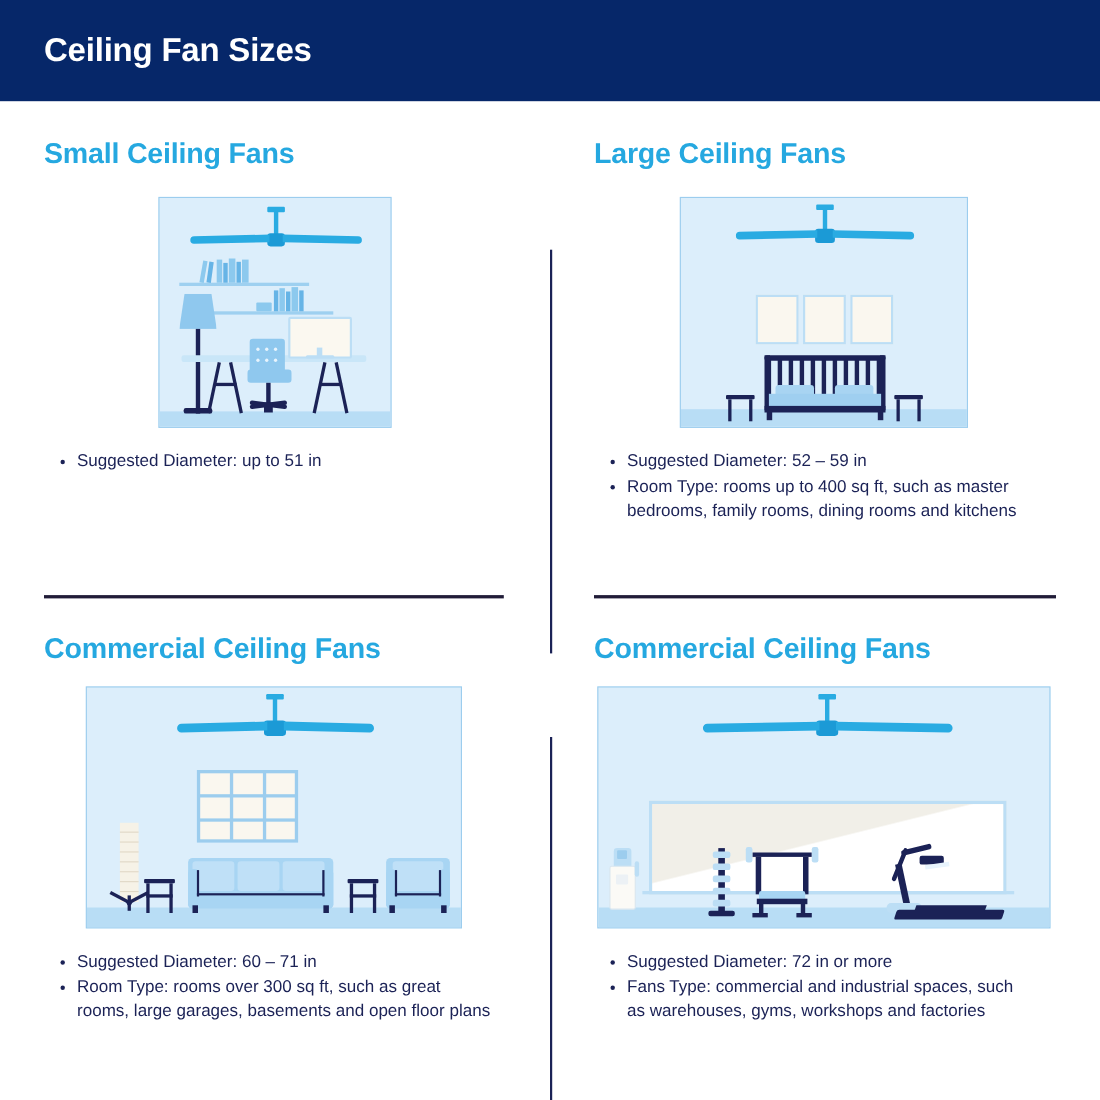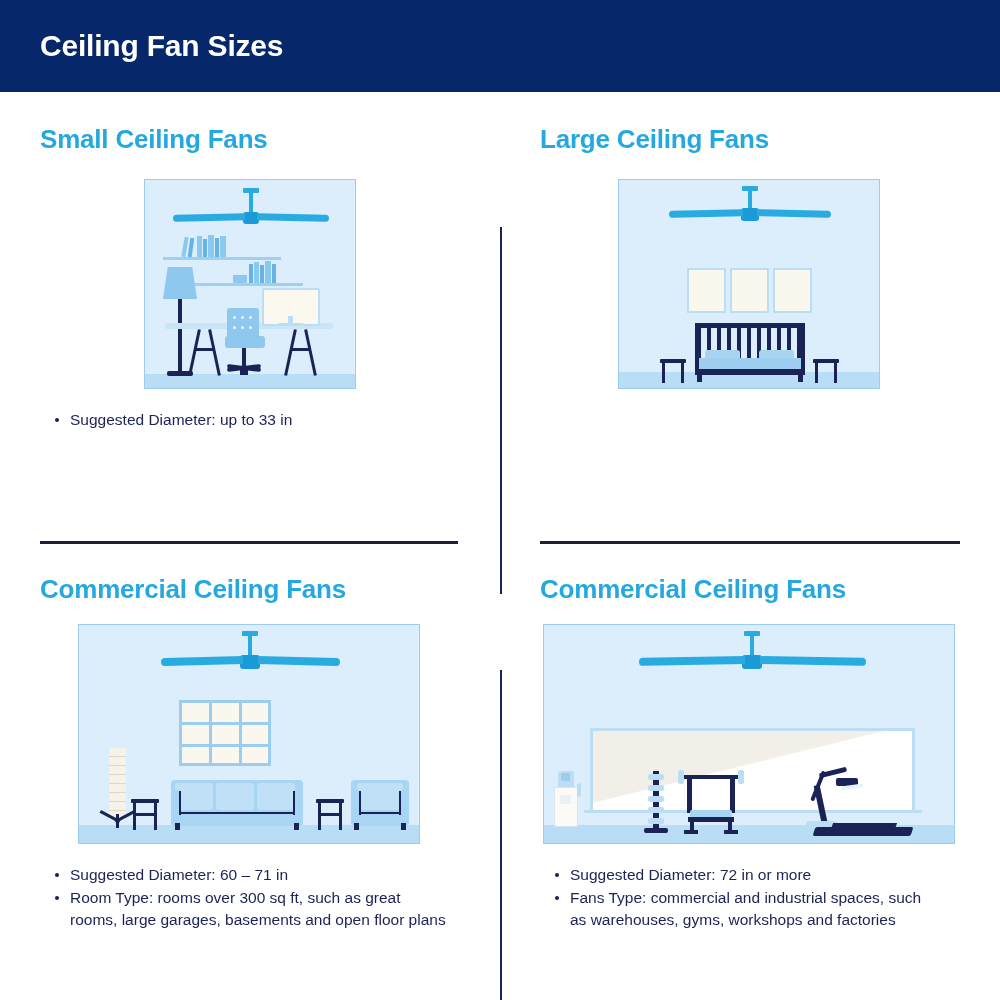--- a/index.html
+++ b/index.html
@@ -174,21 +174,21 @@
         <div class="sh" style="left:96px;top:146px;width:3px;height:3px;background:#e8f4fd;border-radius:50%;"></div>
         <div class="sh" style="left:104px;top:146px;width:3px;height:3px;background:#e8f4fd;border-radius:50%;"></div>
         <div class="sh" style="left:80px;top:156px;width:40px;height:12px;background:#8fc8ee;border-radius:3px;"></div>
         <div class="sh navy" style="left:97px;top:168px;width:4px;height:20px;"></div>
         <div class="sh navy" style="left:82px;top:186px;width:34px;height:4px;border-radius:2px;transform:rotate(7deg);"></div>
         <div class="sh navy" style="left:82px;top:186px;width:34px;height:4px;border-radius:2px;transform:rotate(-7deg);"></div>
         <div class="sh navy" style="left:95px;top:186px;width:8px;height:9px;"></div>
       </div>
 
       <ul class="bullets" style="left:50px;top:325px;width:420px;">
-        <li>Suggested Diameter: up to 33 in</li>
+        <li>Suggested Diameter: up to 51 in</li>
       </ul>
     </div>
 
     <div class="quad q2">
       <div class="sec-title">Large Ceiling Fans</div>
 
       <div class="scene" style="left:118px;top:95px;width:262px;height:210px;">
         <div class="floor" style="height:16px;"></div>
 
         <div class="fan-mount" style="left:123px;top:6px;width:16px;height:5px;"></div>
@@ -223,20 +223,24 @@
         <div class="sh navy" style="left:179px;top:193px;width:5px;height:9px;"></div>
 
         <div class="sh navy" style="left:41px;top:179px;width:26px;height:4px;border-radius:1px;"></div>
         <div class="sh navy" style="left:43px;top:183px;width:3px;height:20px;"></div>
         <div class="sh navy" style="left:62px;top:183px;width:3px;height:20px;"></div>
         <div class="sh navy" style="left:194px;top:179px;width:26px;height:4px;border-radius:1px;"></div>
         <div class="sh navy" style="left:196px;top:183px;width:3px;height:20px;"></div>
         <div class="sh navy" style="left:215px;top:183px;width:3px;height:20px;"></div>
       </div>
 
+      <ul class="bullets" style="left:50px;top:325px;width:400px;">
+        <li>Suggested Diameter: 52 – 59 in</li>
+        <li>Room Type: rooms up to 400 sq ft, such as master bedrooms, family rooms, dining rooms and kitchens</li>
+      </ul>
     </div>
 
     <div class="quad q3">
       <div class="sec-title">Commercial Ceiling Fans</div>
 
       <div class="scene" style="left:78px;top:90px;width:342px;height:220px;">
         <div class="floor" style="height:18px;"></div>
 
         <div class="fan-mount" style="left:163px;top:6px;width:16px;height:5px;"></div>
         <div class="fan-rod" style="left:169px;top:10px;width:4px;height:22px;"></div>

